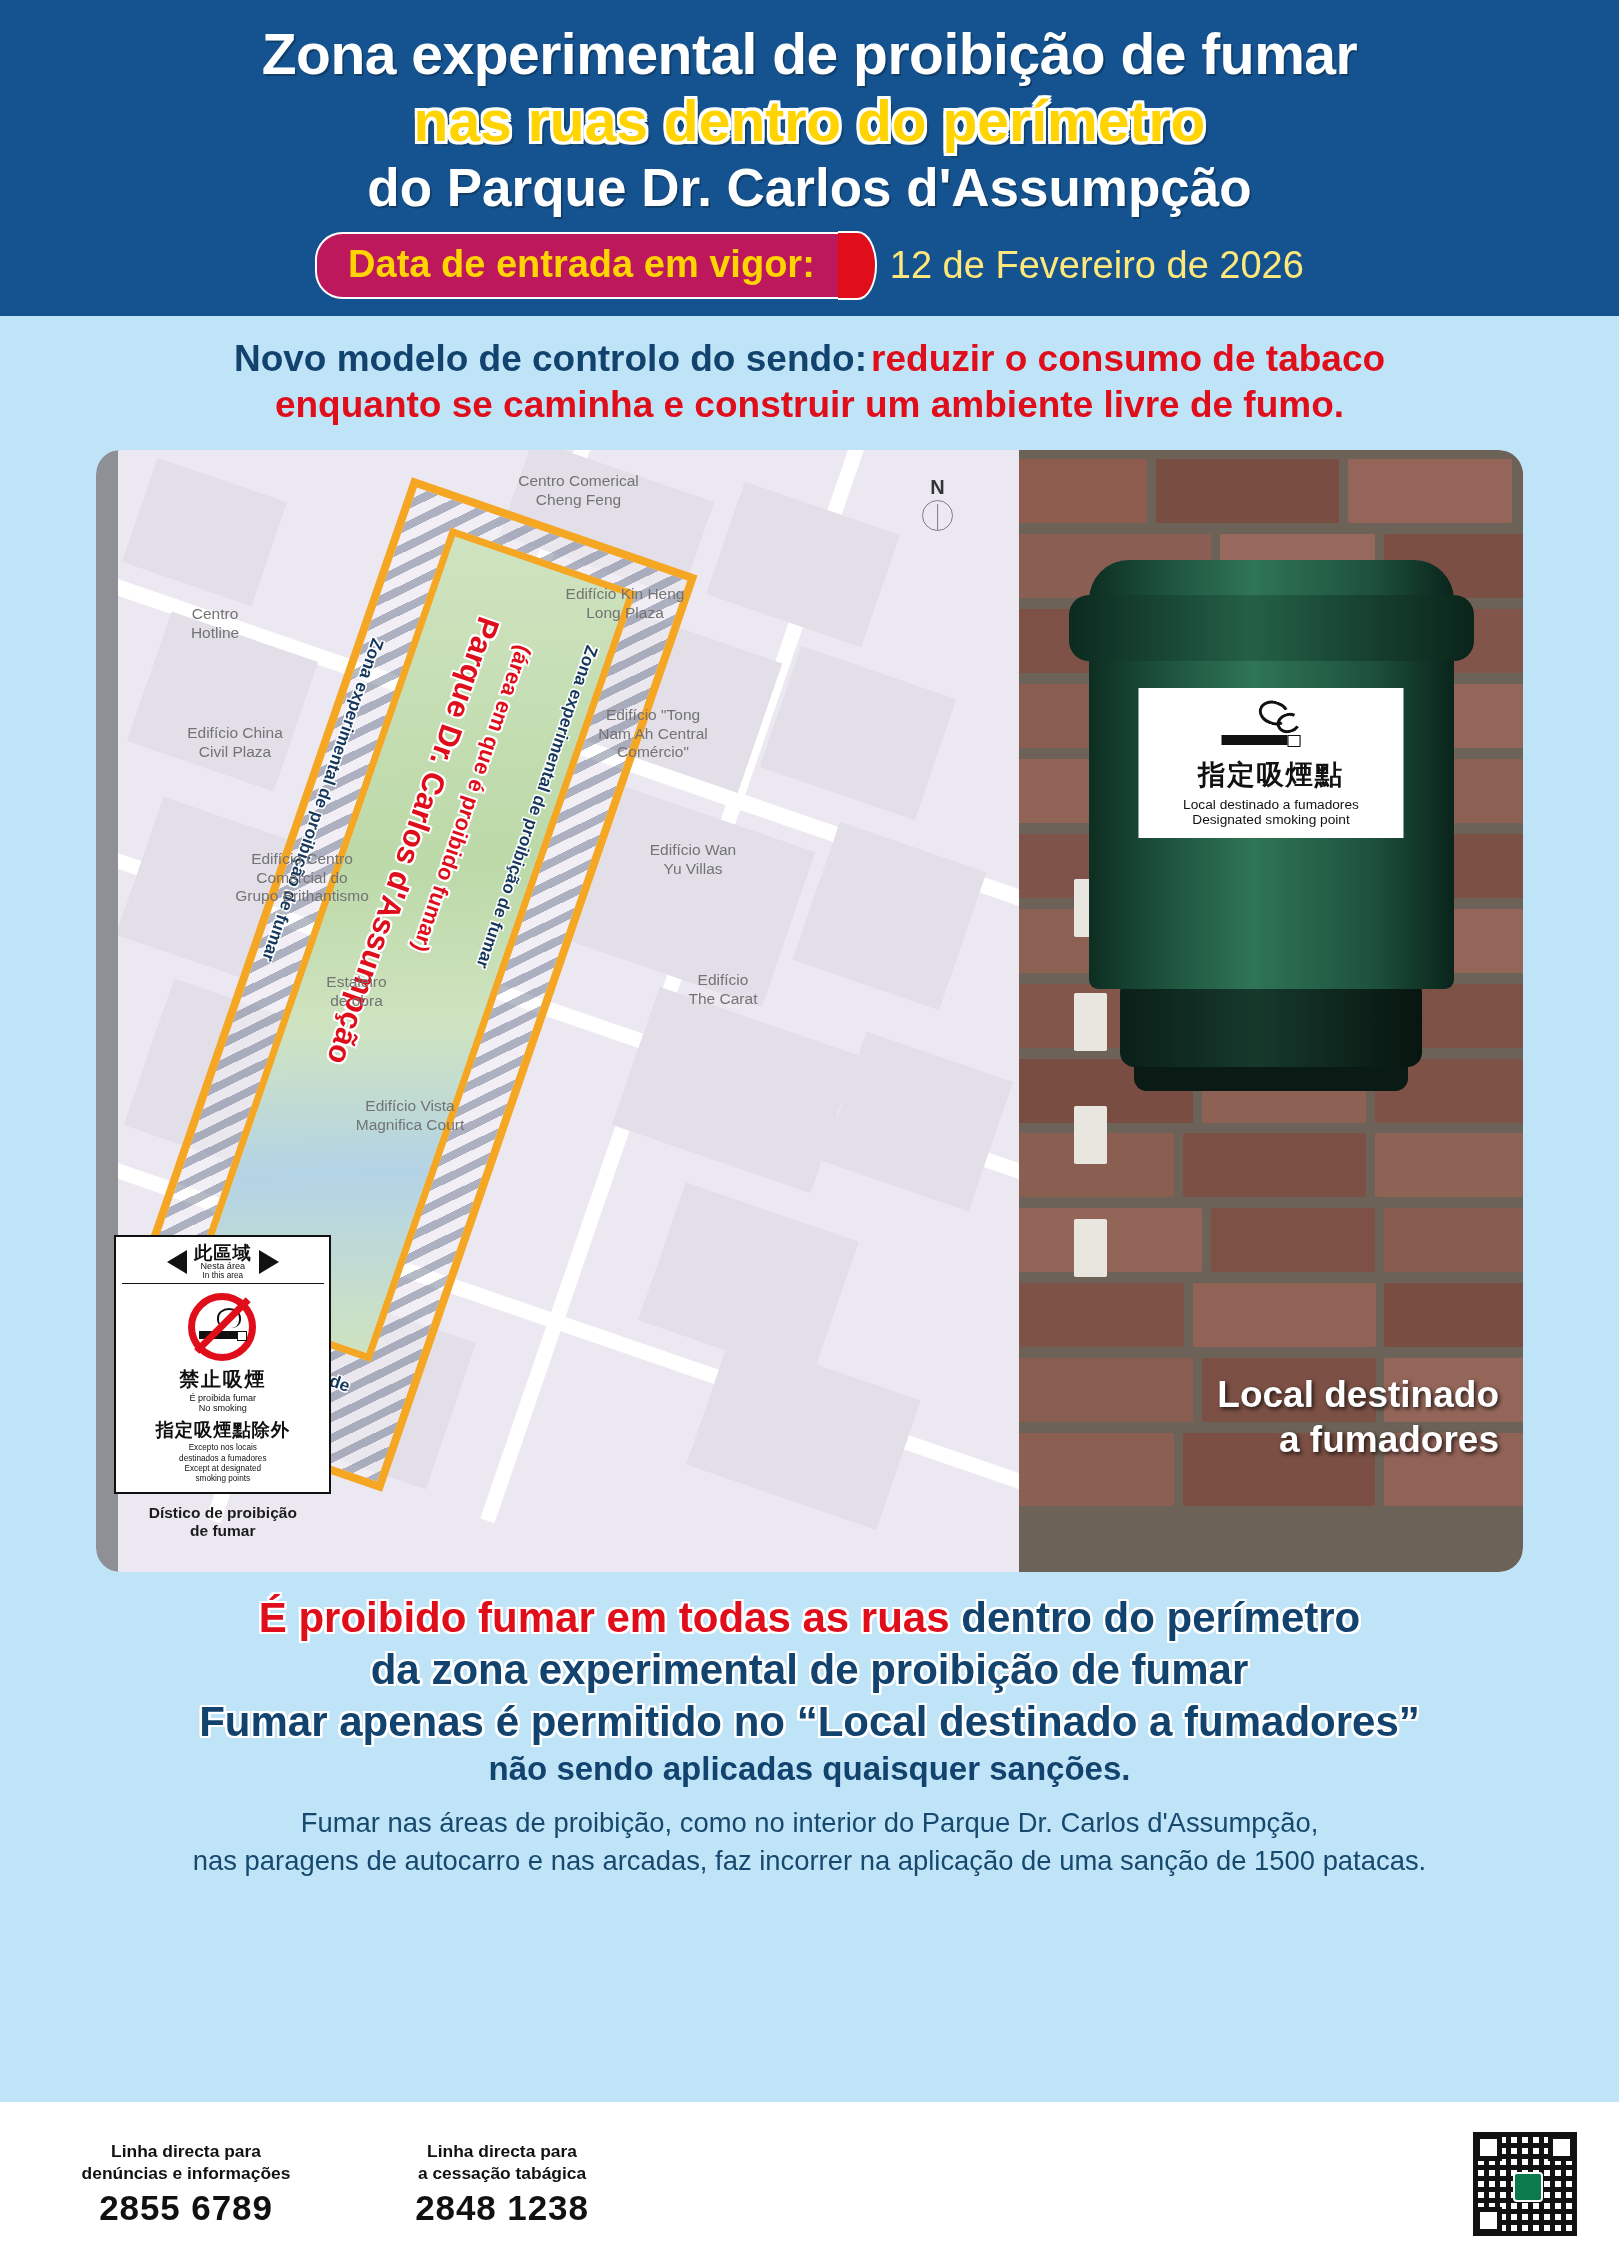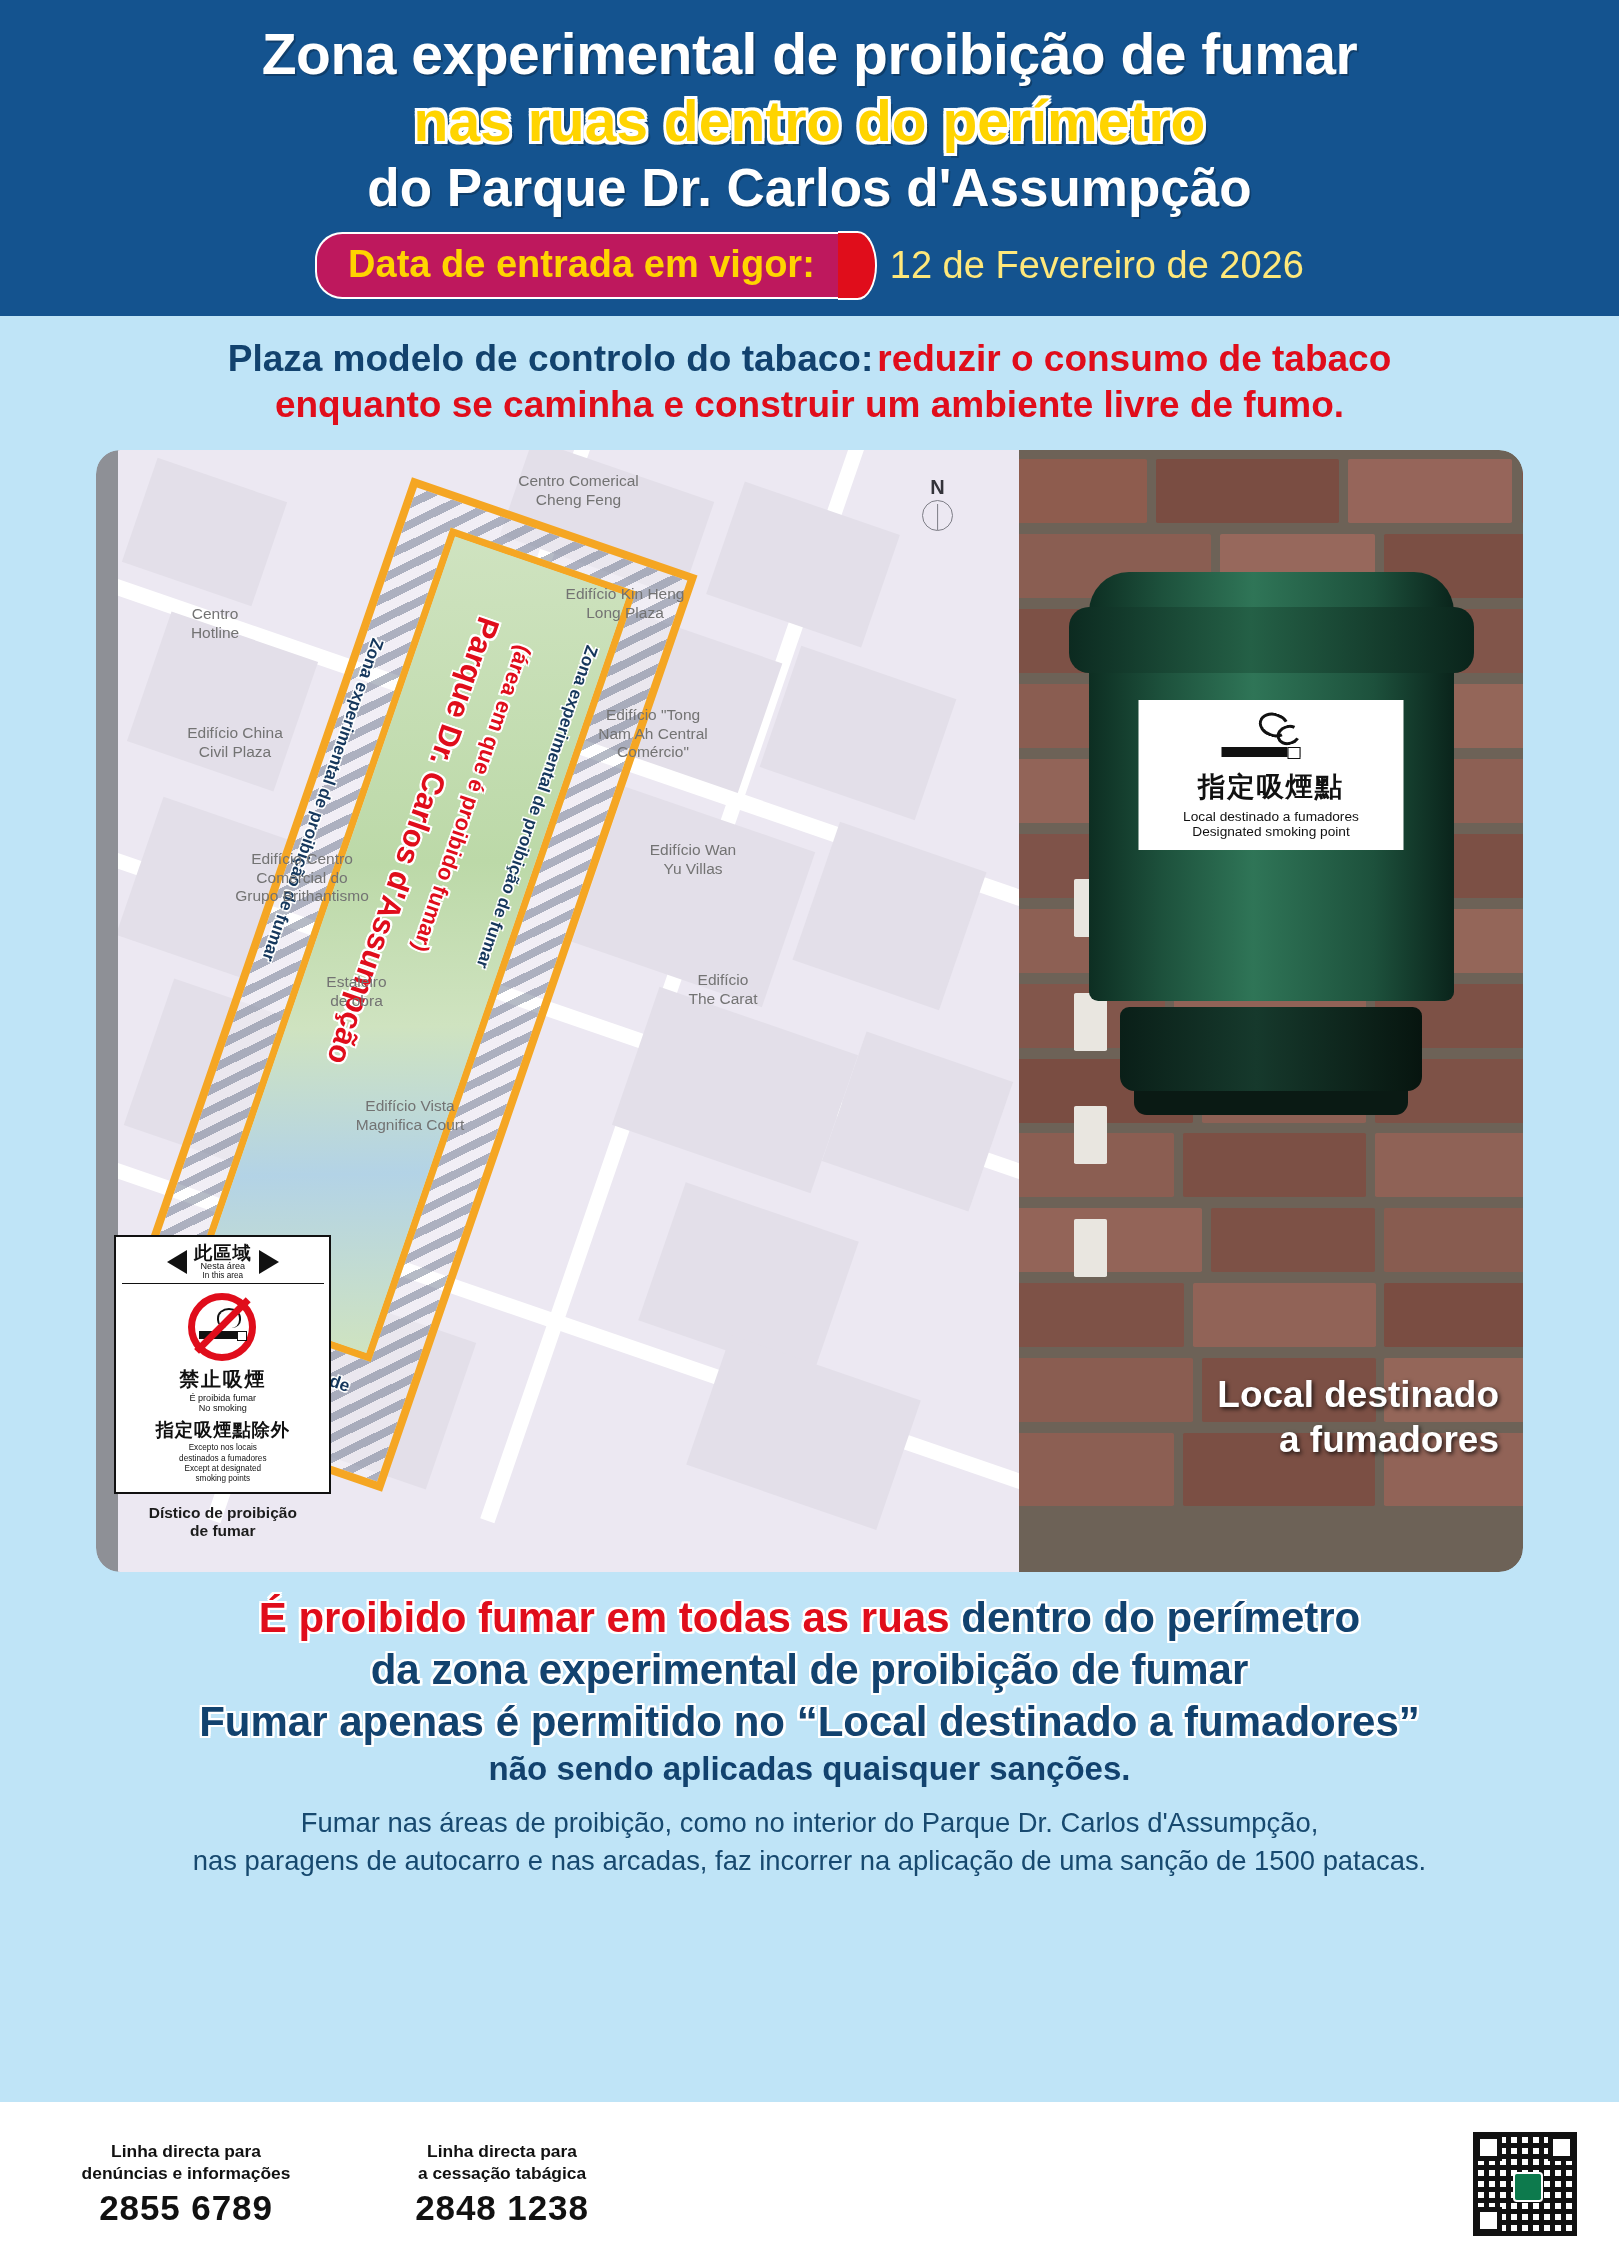--- a/index.html
+++ b/index.html
@@ -287,21 +287,21 @@
 
   .bin {
     position: absolute;
     left: 50%;
     transform: translateX(-50%);
     top: 110px;
     width: 384px;
   }
   .bin-body {
     width: 365px; height: 429px;
-    margin: 12px auto;
+    margin: 0 auto;
     background: linear-gradient(90deg,#0d2e22 0%, #1d513c 20%, #2f7557 45%, #1d513c 78%, #0a241b 100%);
     border-radius: 40px 40px 9.1px 9.1px;
     position: relative;
   }
   .bin-lid {
     position:absolute; left:-20px; right:-20px; top:35px; height: 66px;
     background: linear-gradient(90deg,#0c2a20 0%, #246046 45%, #0a241b 100%);
     border-radius: 20px;
   }
   .bin-base {
@@ -435,21 +435,21 @@
   </div>
   <div class="header-line3">do Parque Dr. Carlos d'Assumpção</div>
 
   <div class="date-row">
     <div class="date-banner">Data de entrada em vigor:</div>
     <div class="date-value">12 de Fevereiro de 2026</div>
   </div>
 </div>
 
 <div class="subtitle">
-  <span class="sub-dark">Plaza modelo de controlo do tabaco:</span>
+  <span class="sub-dark">Novo modelo de controlo do sendo:</span>
   <span class="sub-red">reduzir o consumo de tabaco</span>
   <div class="sub-red">enquanto se caminha e construir um ambiente livre de fumo.</div>
 </div>
 
 <div class="main-area">
 
   <div class="map-panel">
     <div class="map-inner">
 
       <div class="road" style="left:-55px;top:110px;width:1096px;height:16.4px;transform:rotate(19deg);transform-origin:0 0;"></div>

